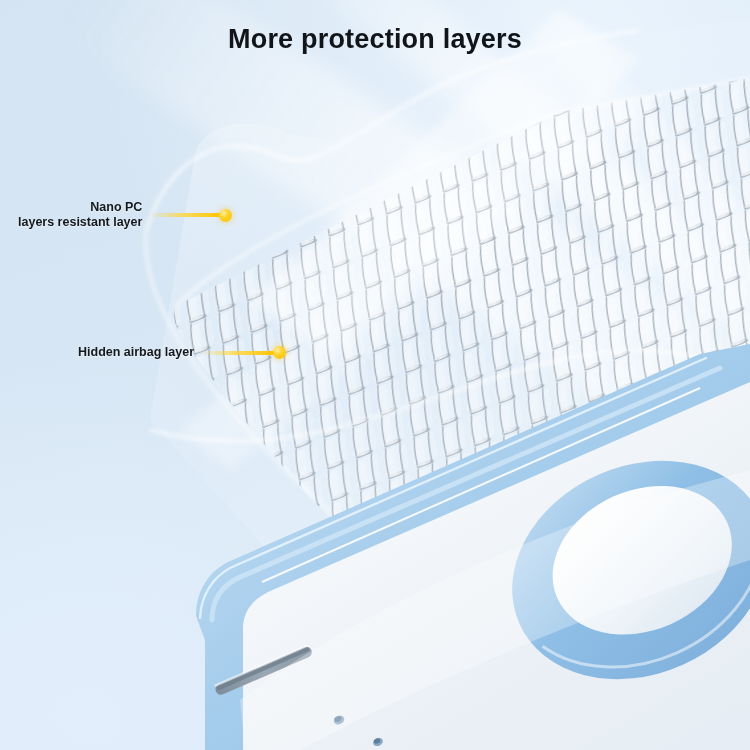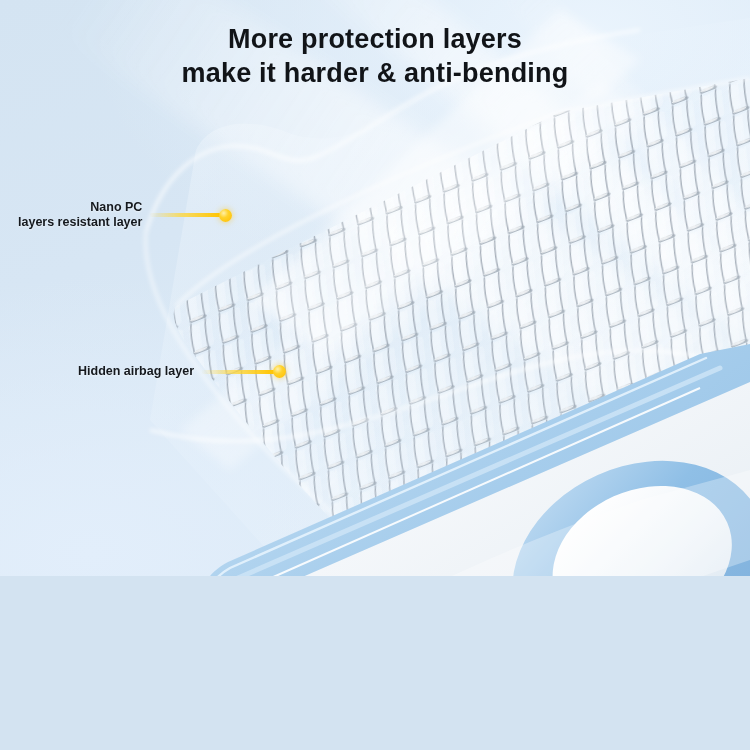--- a/index.html
+++ b/index.html
@@ -1,21 +1,21 @@
 <!DOCTYPE html>
 <html><head>
 <meta charset="utf-8">
 <style>
   html,body{margin:0;padding:0;}
   body{
     width:750px;height:750px;overflow:hidden;
     font-family:"Liberation Sans", sans-serif;
     background:#d3e3f1;
   }
-  #stage{position:relative;width:750px;height:576px;overflow:hidden;}
+  #stage{position:relative;width:750px;height:750px;overflow:hidden;}
 
   
   .bg-base{
     position:absolute;inset:0;
     background:
       radial-gradient(120% 90% at 78% 6%,  #eaf4fd 0%, rgba(234,244,253,0) 55%),
       radial-gradient(100% 80% at 12% 96%, #e2eefb 0%, rgba(226,238,251,0) 60%),
       linear-gradient(160deg,#d4e4f2 0%, #d7e6f4 35%, #dceaf6 65%, #d9e8f4 100%);
   }
   .bg-streak{position:absolute;pointer-events:none;filter:blur(9px);}
@@ -70,21 +70,21 @@
     background:linear-gradient(90deg,rgba(255,216,64,0) 0%,rgba(255,214,54,.75) 45%,#ffc400 100%);
   }
   .callout .cdot{
     width:13px;height:13px;border-radius:50%;margin-left:-2px;
     background:radial-gradient(circle at 36% 32%,#ffe徐 0%,#ffd02a 38%,#ffbd00 100%);
     background:radial-gradient(circle at 36% 32%,#fff0a8 0%,#ffd22a 38%,#ffbd00 100%);
     box-shadow:0 0 6px rgba(255,190,0,.55);
   }
   .c1{left:18px;top:200px;}
   .c1 .cline{width:72px;}
-  .c2{left:30px;top:364px;padding-left:48px;}
+  .c2{left:30px;top:345px;padding-left:48px;}
   .c2 .cline{width:74px;}
   .c3{left:22px;top:479px;}
   .c3 .cline{width:70px;}
 </style>
 </head>
 <body>
 
 <div id="stage">
 
   <div class="bg-base"></div>
@@ -270,21 +270,20 @@
       </g>
 
       <path d="M176,306 C230,250 380,178 560,112 L750,78" fill="none" stroke="#ffffff" stroke-opacity="0.85" stroke-width="2.2" filter="url(#softBlur)"></path>
 
       <path d="M150,430 C300,470 420,392 560,360 C640,342 700,352 750,372" fill="none" stroke="#ffffff" stroke-opacity="0.85" stroke-width="2.4" filter="url(#softBlur)"></path>
     </svg>
   </div>
 
   <div class="headline">
     <span>More protection layers</span>
-    <span>make it harder &amp; anti-bending</span>
   </div>
 
   <div class="callout c1">
     <div class="ctext">
       <div>Nano PC</div>
       <div>layers resistant layer</div>
     </div>
     <div class="cline"></div>
     <div class="cdot"></div>
   </div>

